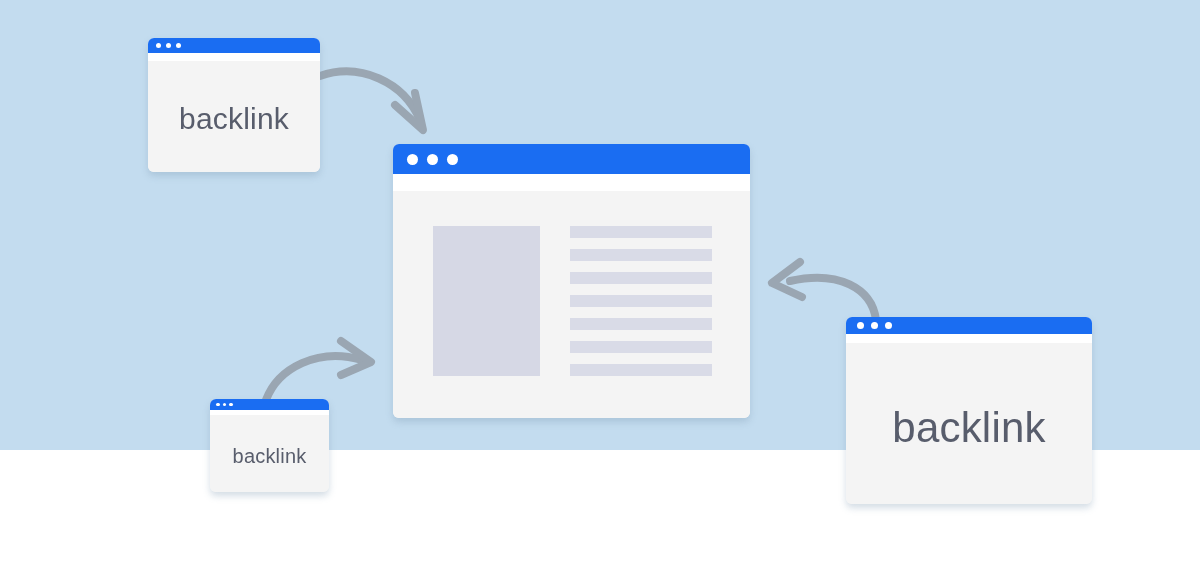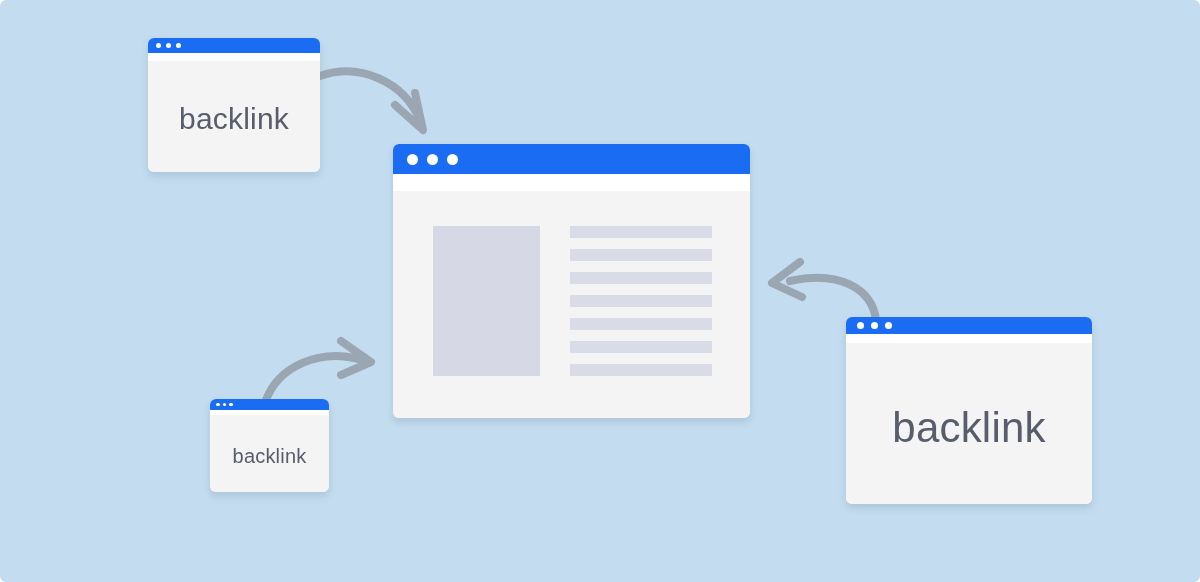--- a/index.html
+++ b/index.html
@@ -8,23 +8,22 @@
   }
   body {
     width: 1200px;
     height: 582px;
     overflow: hidden;
     font-family: "Liberation Sans", sans-serif;
   }
   #canvas {
     position: relative;
     width: 1200px;
-    height: 582px;
+    height: 450px;
     background: #c3dcef;
-    border-radius: 6px;
   }
 
   
   .window {
     position: absolute;
     background: #f4f4f4;
     border-radius: 6px;
     box-shadow: 0 4px 7px rgba(120,150,175,0.32);
     overflow: hidden;
     display: flex;

